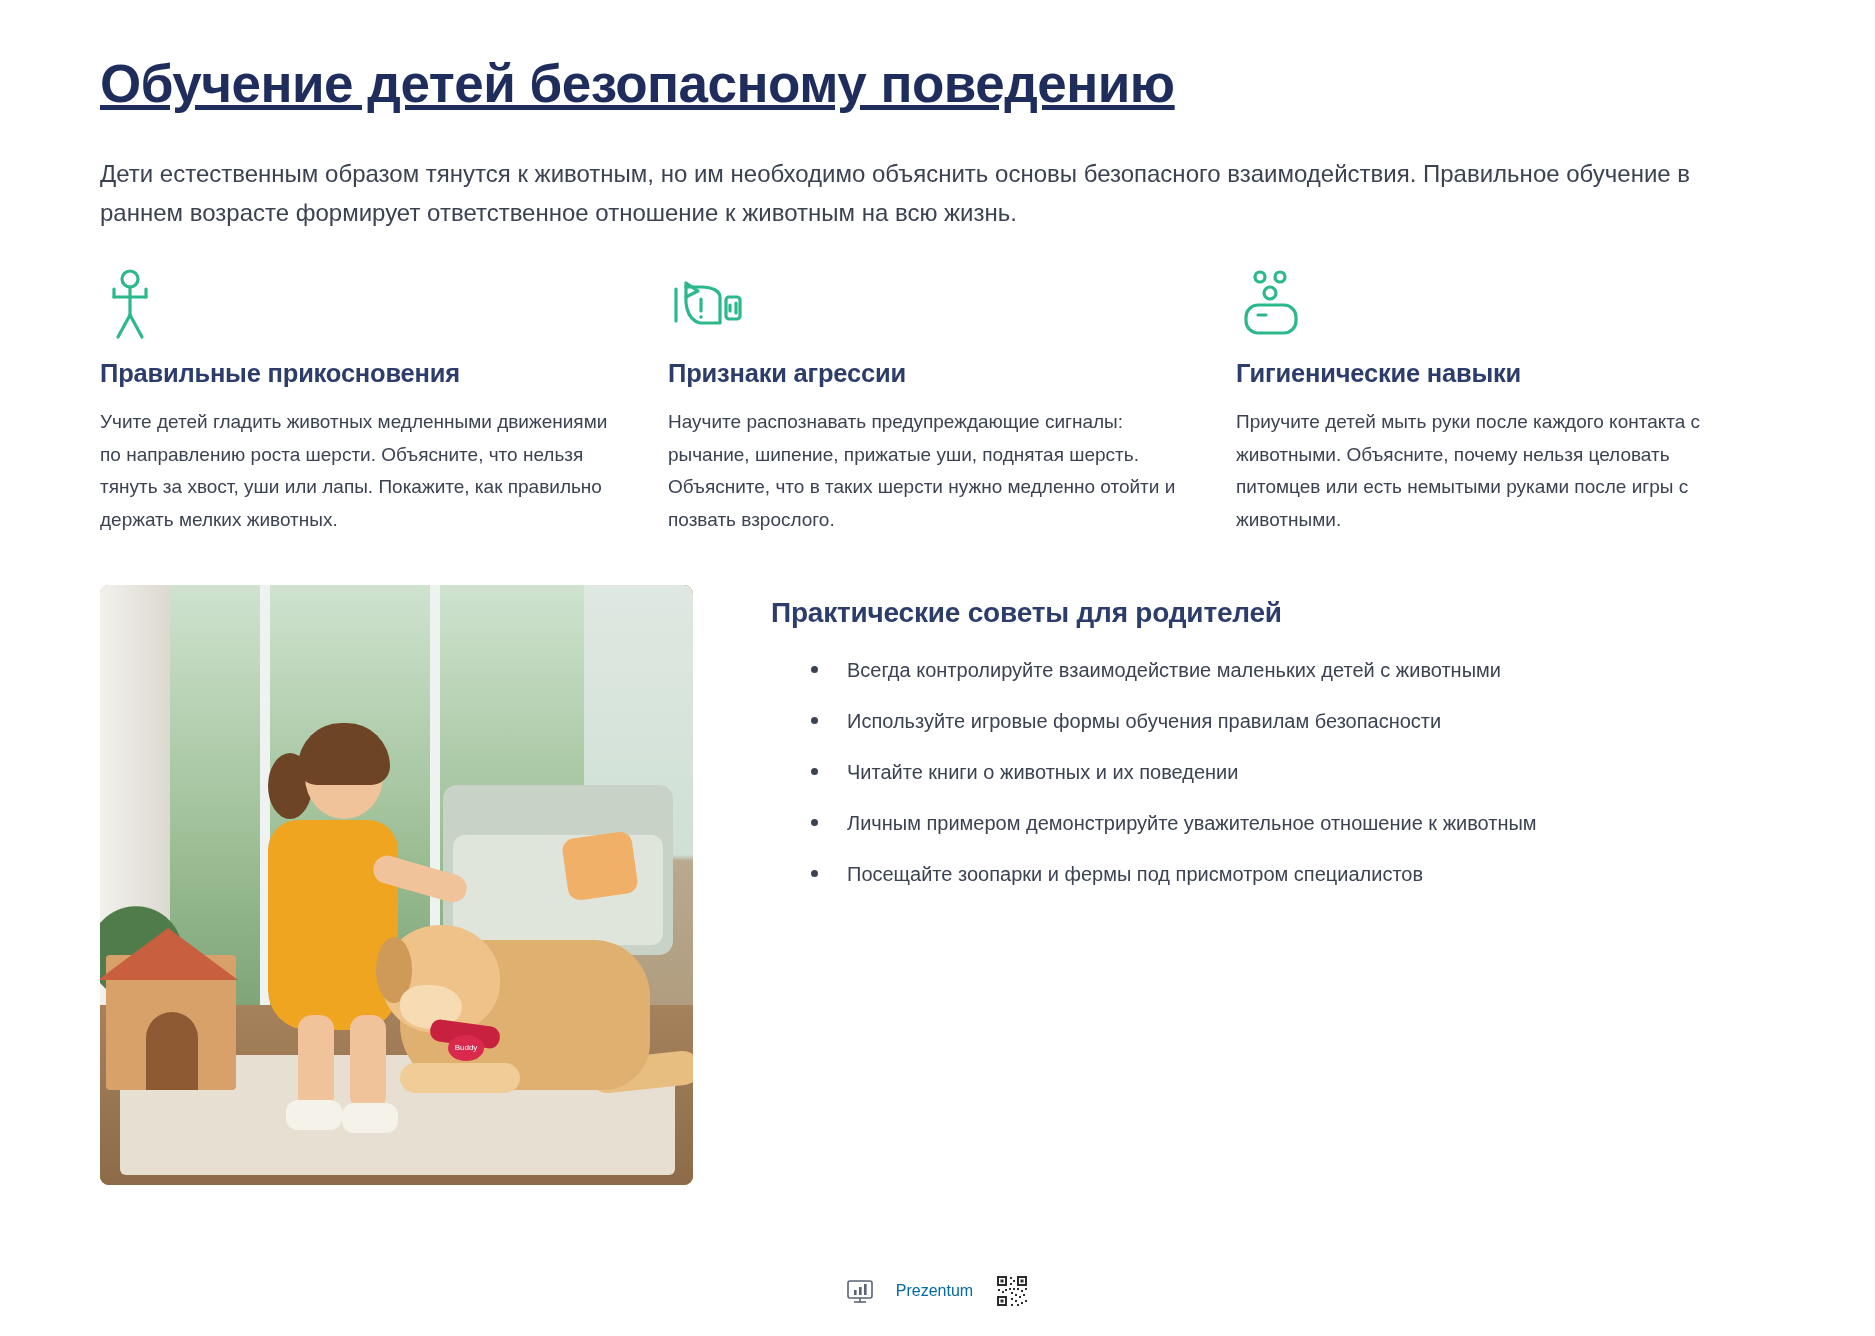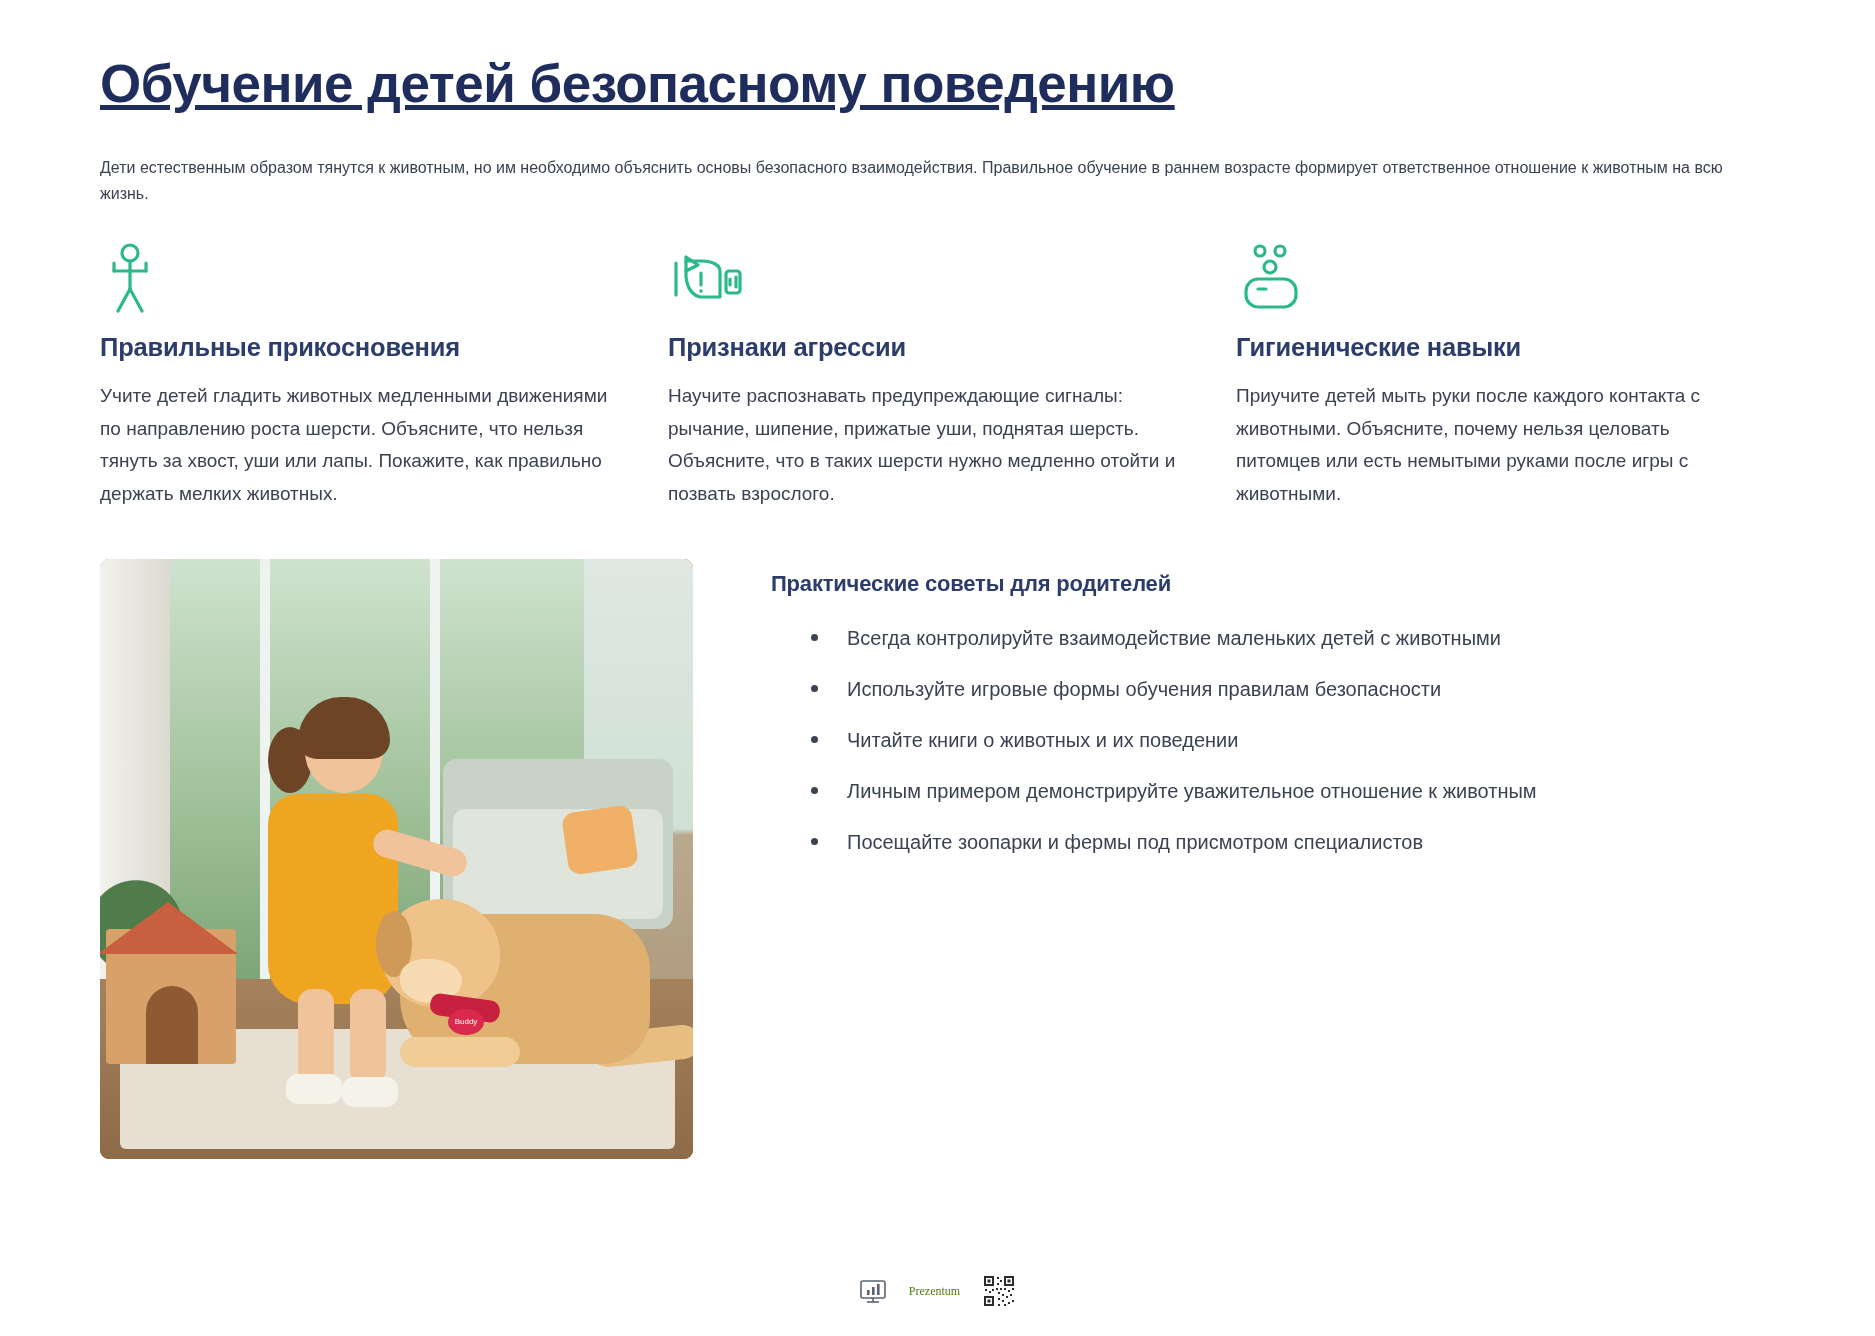--- a/index.html
+++ b/index.html
@@ -27,21 +27,21 @@
   .title {
     font-size: 53px;
     font-weight: bold;
     color: #1f2d5c;
     letter-spacing: -0.5px;
     line-height: 1.1;
     margin: 0 0 42px 0;
     text-decoration: underline;
   }
   .intro {
-    font-size: 16px;
+    font-size: 24px;
     color: #3b4252;
     line-height: 1.62;
     margin: 0 0 34px 0;
     width: 1625px;
   }
   .cards {
     display: flex;
     gap: 28px;
     margin-top: 10px;
   }
@@ -79,21 +79,21 @@
     border-radius: 9px;
     overflow: hidden;
     position: relative;
     flex: none;
     background: #a16207;
   }
   .tips {
     padding-top: 12px;
   }
   .tips-title {
-    font-size: 22px;
+    font-size: 28px;
     font-weight: bold;
     color: #2c3c6b;
     margin: 0 0 26px 0;
     letter-spacing: -0.2px;
   }
   .tips ul {
     margin: 12px;
     padding: 0 0 0 28px;
     list-style: none;
   }
@@ -119,23 +119,22 @@
     position: absolute;
     left: 0;
     right: 0;
     bottom: 28px;
     display: flex;
     align-items: center;
     justify-content: center;
     gap: 22px;
   }
   .footer-brand {
-    font-size: 12px;
-    color: #4d7c0f;
-    font-family: Liberation Serif, serif;
+    font-size: 16px;
+    color: #0369a1;
   }
   .footer-logo svg { display: block; }
   .qr { width: 34px; height: 34px; display: block; }
 
   
   .ph-bg { position: absolute; inset: 0; background: linear-gradient(180deg,#dfe8e2 0%, #cfe0d4 45%, #b9a98f 46%, #a68e6d 100%); }
   .ph-window { position: absolute; left: 14px; top: 0; width: 470px; height: 430px; background: linear-gradient(180deg,#cfe3cf 0%,#9dbf96 60%,#7da377 100%); }
   .ph-mull { position: absolute; top: 0; width: 10px; height: 430px; background: #eef2f0; }
   .ph-curtain { position: absolute; left: 0; top: 0; width: 70px; height: 470px; background: linear-gradient(90deg,#f2f1ec,#dcd9d0); }
   .ph-floor { position: absolute; left: 0; bottom: 0; width: 100%; height: 180px; background: linear-gradient(180deg,#a5825c,#8d6b49); }

